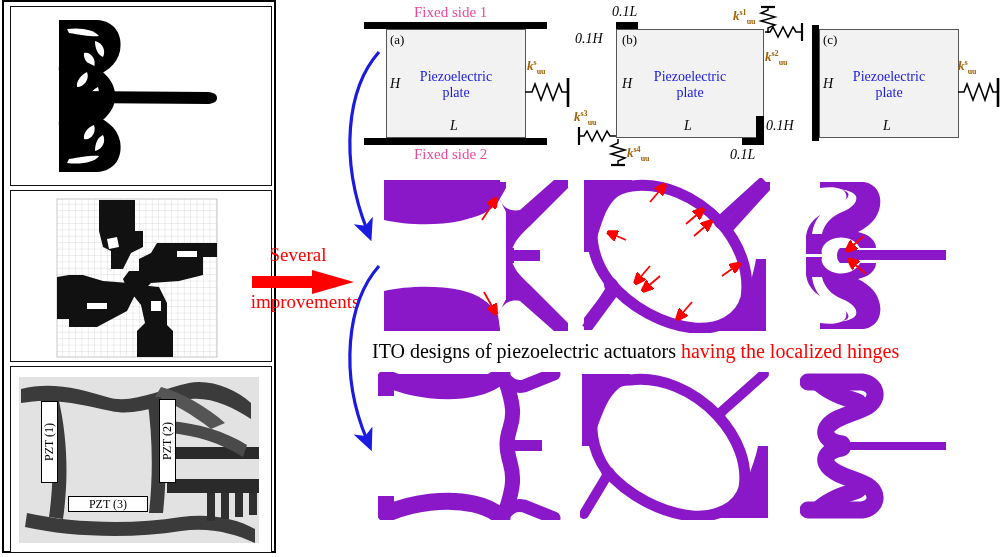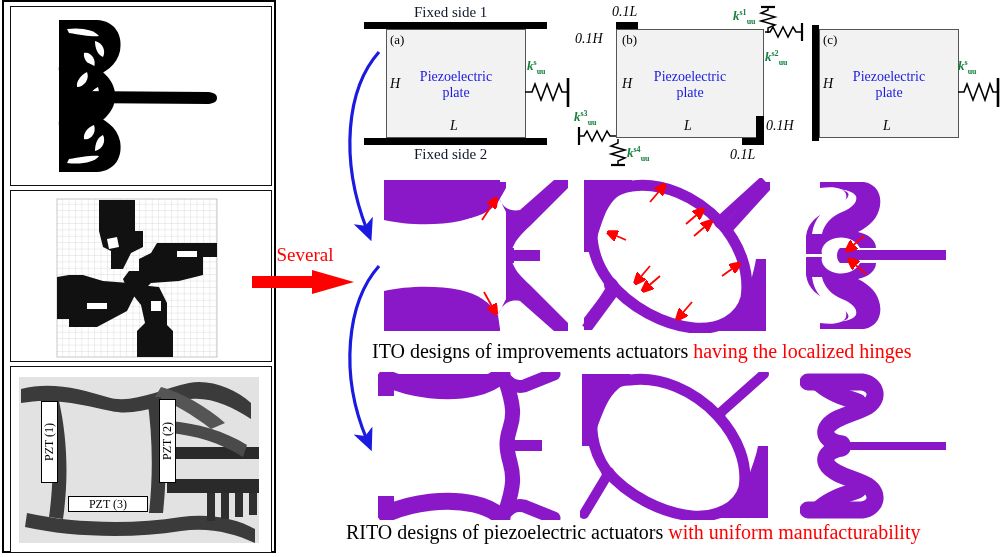--- a/index.html
+++ b/index.html
@@ -16,25 +16,25 @@
   #art-mid{left:6px;top:188px;width:262px;height:172px;border:1px solid #111;}
   #art-bot{left:6px;top:364px;width:262px;height:187px;border:1px solid #111;}
 
   
   svg{display:block;}
   .abs{position:absolute;}
 
   
   .lbl{position:absolute;white-space:nowrap;line-height:1;}
 
-  .fixed-lbl{font-size:15px;color:#0f172a;}
+  .fixed-lbl{font-size:15px;color:#ec4899;}
   .plate-lbl{font-size:14px;color:#1a1ae0;text-align:center;line-height:1.15;}
   .dim-lbl{font-size:14px;font-style:italic;color:#000;}
   .tag-lbl{font-size:13px;color:#000;}
-  .k-lbl{font-size:13px;color:#15803d;font-style:italic;font-weight:bold;font-family:"Liberation Serif",serif;}
+  .k-lbl{font-size:13px;color:#a16207;font-style:italic;font-weight:bold;font-family:"Liberation Serif",serif;}
   .k-lbl sup{font-size:8px;font-style:normal;}
   .k-lbl sub{font-size:8px;font-style:normal;}
 
   .caption{position:absolute;font-size:20px;white-space:nowrap;color:#000;}
   .caption .hl{color:#ff0000;}
 
   .several{position:absolute;font-size:19px;color:#ff0000;text-align:center;line-height:1.05;width:120px;}
 
   
   .plate-box{position:absolute;background:#f2f2f2;border:1px solid #555;box-sizing:border-box;}
@@ -145,26 +145,29 @@
           <path d="M158 54 C186 56 214 64 236 78 L232 90 C210 76 184 68 158 66 Z" fill="#4a4a4a"></path>
         </g>
 
       </svg>
       <div class="pzt-tag pzt-vert" style="left:30px;top:34px;width:17px;height:82px;">PZT (1)</div>
       <div class="pzt-tag pzt-vert" style="left:148px;top:32px;width:17px;height:84px;">PZT (2)</div>
       <div class="pzt-tag" style="left:57px;top:129px;width:80px;height:16px;">PZT (3)</div>
     </div>
   </div>
 
-  <div class="several" style="left:245px;top:245px;">
+  <div class="several" style="left:238px;top:245px;">
     <span>Several</span>
   </div>
   <svg class="abs" style="left:250px;top:268px;" width="110" height="28">
     <path d="M2 8 L62 8 L62 2 L104 14 L62 26 L62 20 L2 20 Z" fill="#ff0000"></path>
   </svg>
+  <div class="several" style="left:240px;top:292px;width:130px;">
+    <span>improvements</span>
+  </div>
 
   <svg class="abs" style="left:333px;top:48px;" width="58" height="205">
     <defs>
       <marker id="bluehead1" markerWidth="7" markerHeight="7" refX="3.2" refY="3.2" orient="auto">
         <path d="M0 0 L7 3.2 L0 6.4 L1.8 3.2 Z" fill="#1a1ae0"></path>
       </marker>
     </defs>
     <path d="M46 4 C14 40 6 110 34 182" fill="none" stroke="#1a1ae0" stroke-width="3.2" marker-end="url(#bluehead1)"></path>
   </svg>
 
@@ -384,21 +387,21 @@
         <marker id="rh3" markerWidth="6" markerHeight="6" refX="3" refY="3" orient="auto">
           <path d="M0 0.4 L6 3 L0 5.6 L1.5 3 Z" fill="#ff0000"></path>
         </marker>
       </defs>
       <line x1="64" y1="58" x2="50" y2="70" marker-end="url(#rh3)"></line>
       <line x1="66" y1="96" x2="52" y2="84" marker-end="url(#rh3)"></line>
     </g>
   </svg>
 
   <div class="caption" style="left:372px;top:340px;">
-    <span>ITO designs of improvements actuators </span><span class="hl">having the localized hinges</span>
+    <span>ITO designs of piezoelectric actuators </span><span class="hl">having the localized hinges</span>
   </div>
 
   <svg class="abs" style="left:378px;top:372px;" width="190" height="148">
     <g fill="#8b18c8">
       <path d="M6 2 L6 20 C8 14 16 10 26 12 C42 16 70 22 92 20 C106 18 116 12 122 2 L6 2 Z"></path>
 
       <path d="M8 6 C34 18 70 22 96 16 C110 13 118 8 124 2" fill="none" stroke="#8b18c8" stroke-width="17" stroke-linecap="round"></path>
       <path d="M124 2 C130 12 136 16 146 14 L176 2" fill="none" stroke="#8b18c8" stroke-width="13" stroke-linecap="round"></path>
 
       <path d="M128 10 C136 34 136 44 132 56 C128 68 128 76 132 90
@@ -440,17 +443,14 @@
         <path d="M8 10 L62 10 C76 12 80 26 68 34 C54 42 36 44 28 54 C22 62 28 70 42 72"></path>
         <path d="M20 12 C32 22 46 26 58 30"></path>
       </g>
     </g>
     <g fill="#8b18c8">
       <rect x="44" y="70" width="102" height="8"></rect>
       <path d="M34 68 L48 70 L48 78 L34 80 C30 77 30 71 34 68 Z"></path>
     </g>
   </svg>
 
-  <div class="caption" style="left:346px;top:521px;">
-    <span>RITO designs of piezoelectric actuators </span><span class="hl">with uniform manufacturability</span>
-  </div>
 
 </div>
 
 </body></html>

